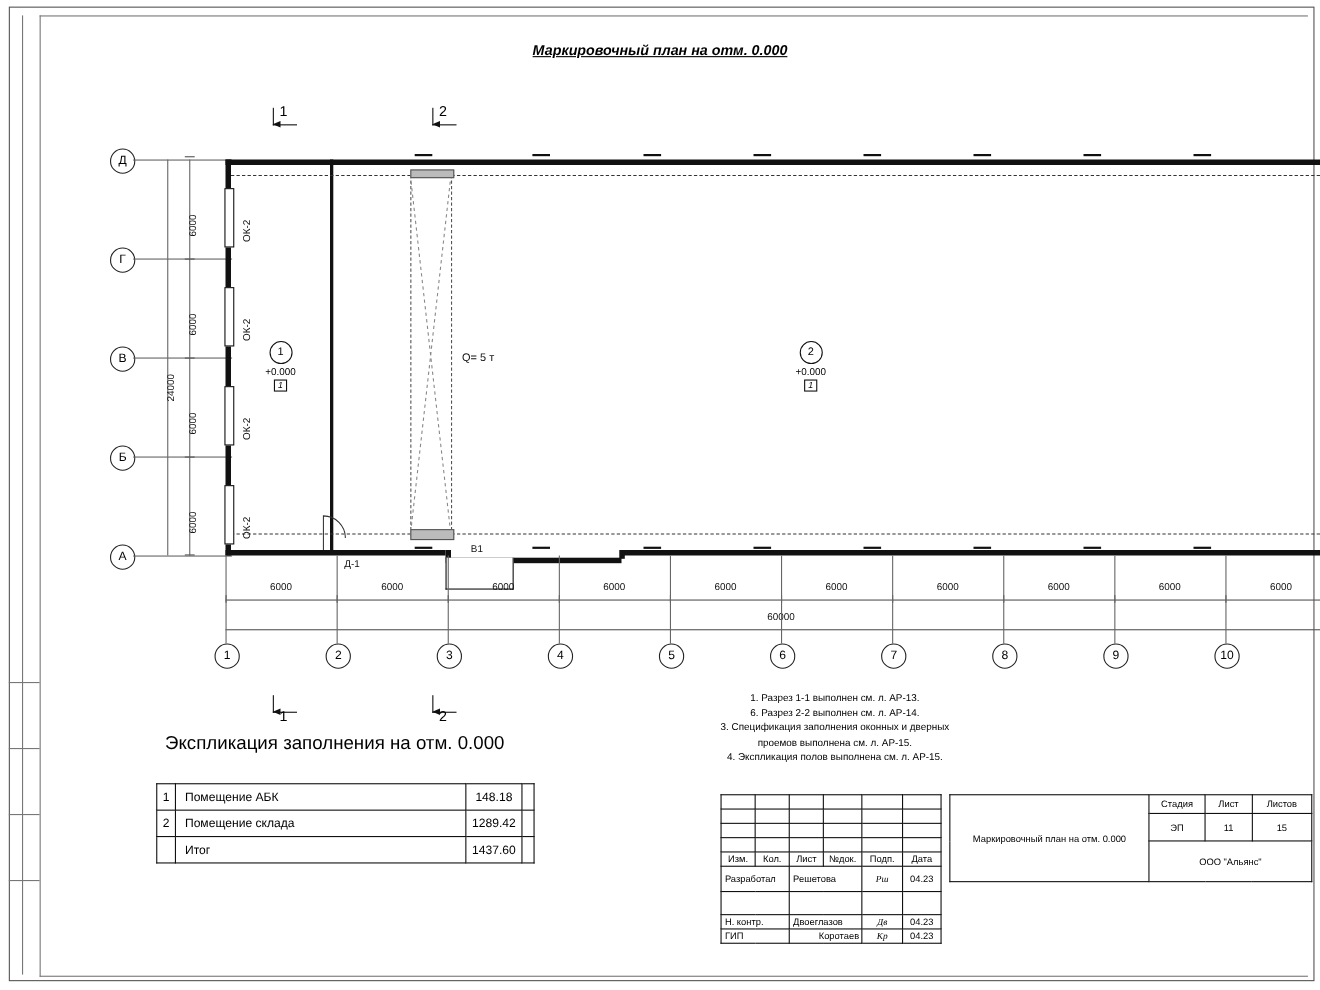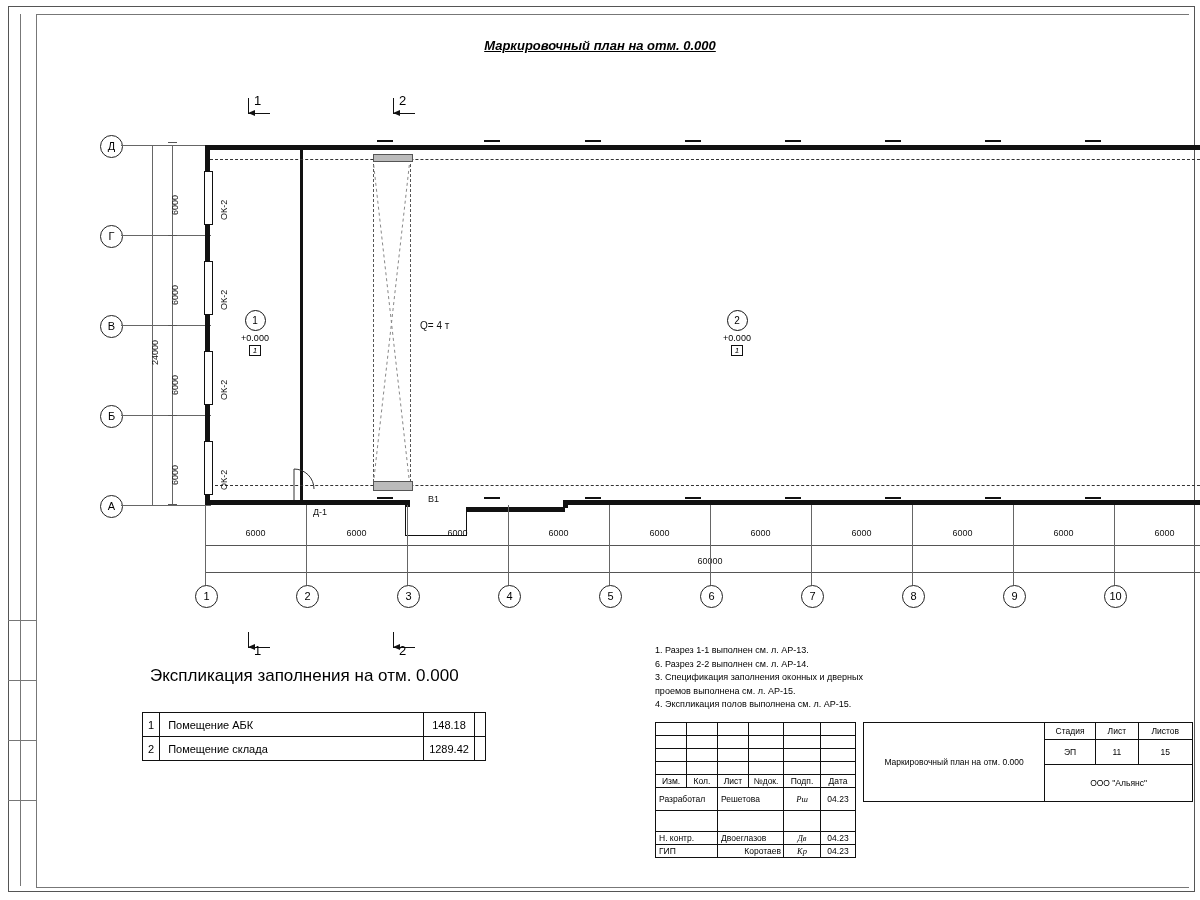--- a/index.html
+++ b/index.html
@@ -240,23 +240,24 @@
     padding-left: 8px;
   }
   table.expl th.c1 { width: 42px; font-size: 10px; line-height: 1.1; }
   table.expl th.c3 { width: 56px; }
   table.expl th.c4 { width: 30px; font-size: 10px; line-height: 1.1; }
 
   
   .notes {
     position: absolute;
     left: 655px;
-    top: 644px;
+    top: 628px;
     font-size: 9px;
     line-height: 1.5;
+    text-align: center;
   }
 
   
   .stamp {
     position: absolute;
     left: 655px;
     top: 722px;
     width: 538px;
     height: 164px;
   }
@@ -363,21 +364,21 @@
       <div class="dash-line" style="left:5px; top:340px; width:1000px;"></div>
 
       <div class="vdash" style="left:168px; top:14px; height:328px;"></div>
       <div class="vdash" style="left:205px; top:14px; height:328px;"></div>
       <svg style="position:absolute; left:168px; top:14px;" width="38" height="328">
         <line x1="0" y1="0" x2="37" y2="328" stroke="#888" stroke-width="1" stroke-dasharray="3,3"></line>
         <line x1="37" y1="0" x2="0" y2="328" stroke="#888" stroke-width="1" stroke-dasharray="3,3"></line>
       </svg>
       <div style="position:absolute;left:168px;top:9px;width:38px;height:6px;background:#bbb;border:1px solid #555;"></div>
       <div style="position:absolute;left:168px;top:336px;width:38px;height:8px;background:#bbb;border:1px solid #555;"></div>
-      <div class="lbl" style="left:215px; top:175px; font-size:10px;">Q= 4 т</div>
+      <div class="lbl" style="left:215px; top:175px; font-size:10px;">Q= 5 т</div>
 
       <div class="wall" style="left:-1px; top:26px; width:7px; height:52px; background:#fff; border:1px solid #111;"></div>
       <div class="wall" style="left:-1px; top:116px; width:7px; height:52px; background:#fff; border:1px solid #111;"></div>
       <div class="wall" style="left:-1px; top:206px; width:7px; height:52px; background:#fff; border:1px solid #111;"></div>
       <div class="wall" style="left:-1px; top:296px; width:7px; height:52px; background:#fff; border:1px solid #111;"></div>
       <div class="lbl-v" style="left:14px; top:75px;">ОК-2</div>
       <div class="lbl-v" style="left:14px; top:165px;">ОК-2</div>
       <div class="lbl-v" style="left:14px; top:255px;">ОК-2</div>
       <div class="lbl-v" style="left:14px; top:345px;">ОК-2</div>
 
@@ -486,20 +487,26 @@
     <tr>
       <td>1</td>
       <td class="name">Помещение АБК</td>
       <td>148.18</td>
       <td></td>
     </tr>
     <tr>
       <td>2</td>
       <td class="name">Помещение склада</td>
       <td>1289.42</td>
+      <td></td>
+    </tr>
+    <tr>
+      <td></td>
+      <td class="name">Итог</td>
+      <td>1437.60</td>
       <td></td>
     </tr>
   </tbody>
     </table>
 
   <div class="notes">
     <div>1. Разрез 1-1 выполнен см. л. АР-13.</div>
     <div>6. Разрез 2-2 выполнен см. л. АР-14.</div>
     <div>3. Спецификация заполнения оконных и дверных</div>
     <div>    проемов выполнена см. л. АР-15.</div>

